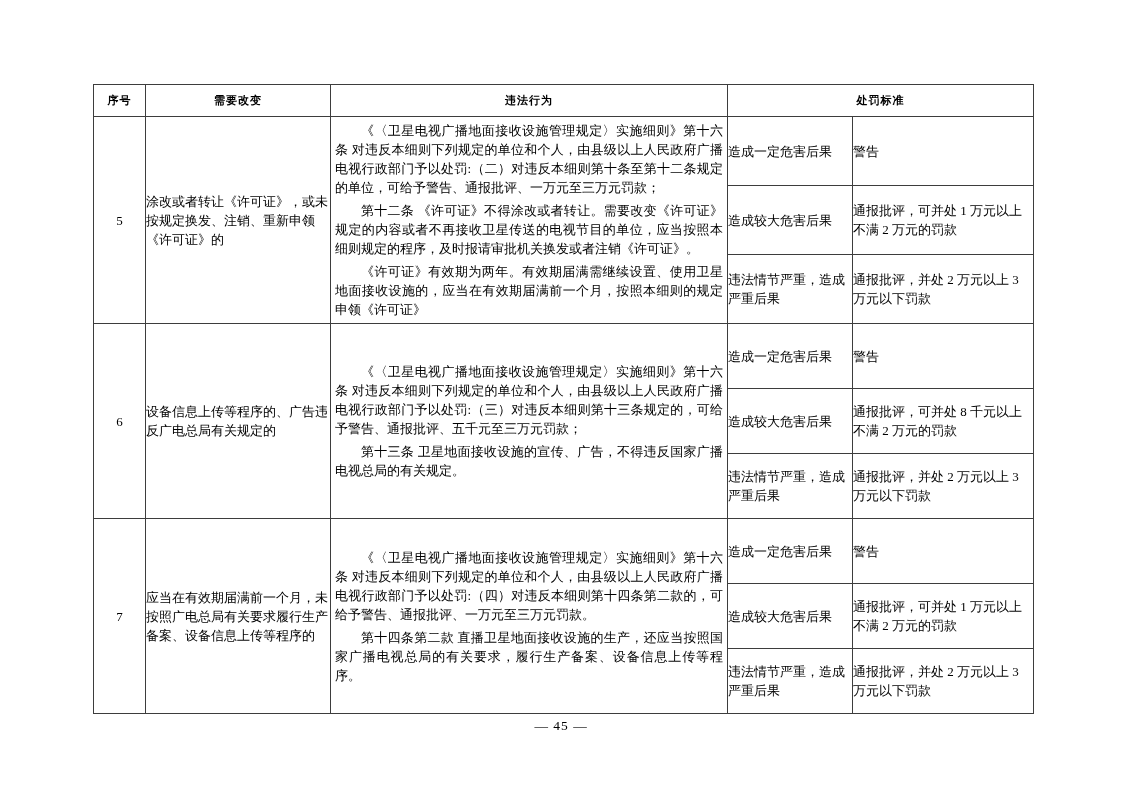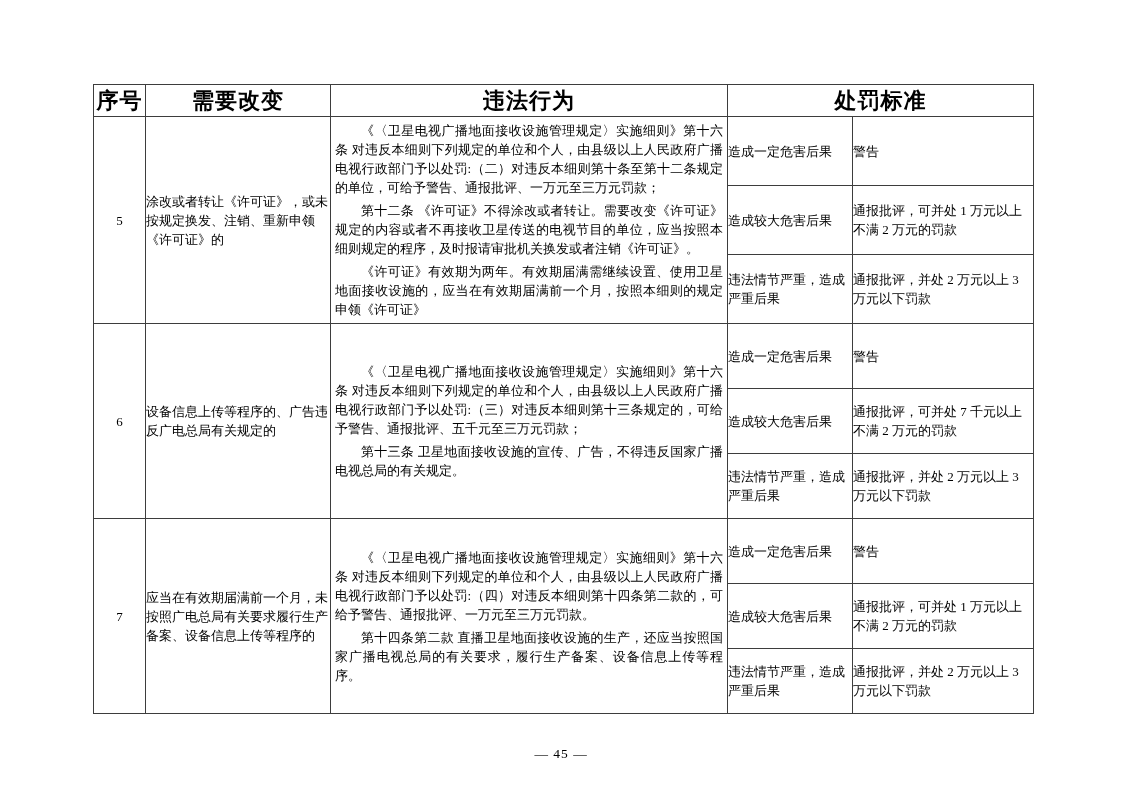--- a/index.html
+++ b/index.html
@@ -23,42 +23,41 @@
     border-collapse: collapse;
     table-layout: fixed;
   }
   table.penalty-table th,
   table.penalty-table td {
     border: 1px solid #3d3d3d;
     padding: 0;
     vertical-align: middle;
   }
   th {
-    font-size: 22px;
+    font-size: 11px;
     font-weight: bold;
     height: 32px;
     text-align: center;
     letter-spacing: 1px;
   }
   td { font-size: 13px; line-height: 19px; }
   tr.sub-row { height: 65px; }
   .cell-no { text-align: center; }
   .cell-violation { padding: 4px 8px; margin-left: 16px; }
   .cell-legal { padding: 3px 7px; text-align: justify; }
   .cell-legal p { margin: 4px; text-indent: 2em; }
   .cell-condition { padding: 4px 6px; }
   .cell-penalty { padding: 4px 9px; }
   .footer {
     position: absolute;
     left: 0; top: 718px;
     width: 1122px;
     text-align: center;
     font-size: 13.5px;
     letter-spacing: 1px;
-    margin-top: 28px;
   }
 </style>
 </head>
 <body>
 
 <div class="page">
 
   <table class="penalty-table">
     <colgroup>
       <col style="width:52px">
@@ -102,21 +101,21 @@
         <td class="cell-violation" rowspan="3">设备信息上传等程序的、广告违反广电总局有关规定的</td>
         <td class="cell-legal" rowspan="3">
           <p>《〈卫星电视广播地面接收设施管理规定〉实施细则》第十六条 对违反本细则下列规定的单位和个人，由县级以上人民政府广播电视行政部门予以处罚:（三）对违反本细则第十三条规定的，可给予警告、通报批评、五千元至三万元罚款；</p>
           <p>第十三条 卫星地面接收设施的宣传、广告，不得违反国家广播电视总局的有关规定。</p>
         </td>
         <td class="cell-condition">造成一定危害后果</td>
         <td class="cell-penalty">警告</td>
       </tr>
       <tr class="sub-row">
         <td class="cell-condition">造成较大危害后果</td>
-        <td class="cell-penalty">通报批评，可并处 7 千元以上不满 2 万元的罚款</td>
+        <td class="cell-penalty">通报批评，可并处 8 千元以上不满 2 万元的罚款</td>
       </tr>
       <tr class="sub-row">
         <td class="cell-condition">违法情节严重，造成严重后果</td>
         <td class="cell-penalty">通报批评，并处 2 万元以上 3 万元以下罚款</td>
       </tr>
 
       <tr class="sub-row">
         <td class="cell-no" rowspan="3">7</td>
         <td class="cell-violation" rowspan="3">应当在有效期届满前一个月，未按照广电总局有关要求履行生产备案、设备信息上传等程序的</td>
         <td class="cell-legal" rowspan="3">

